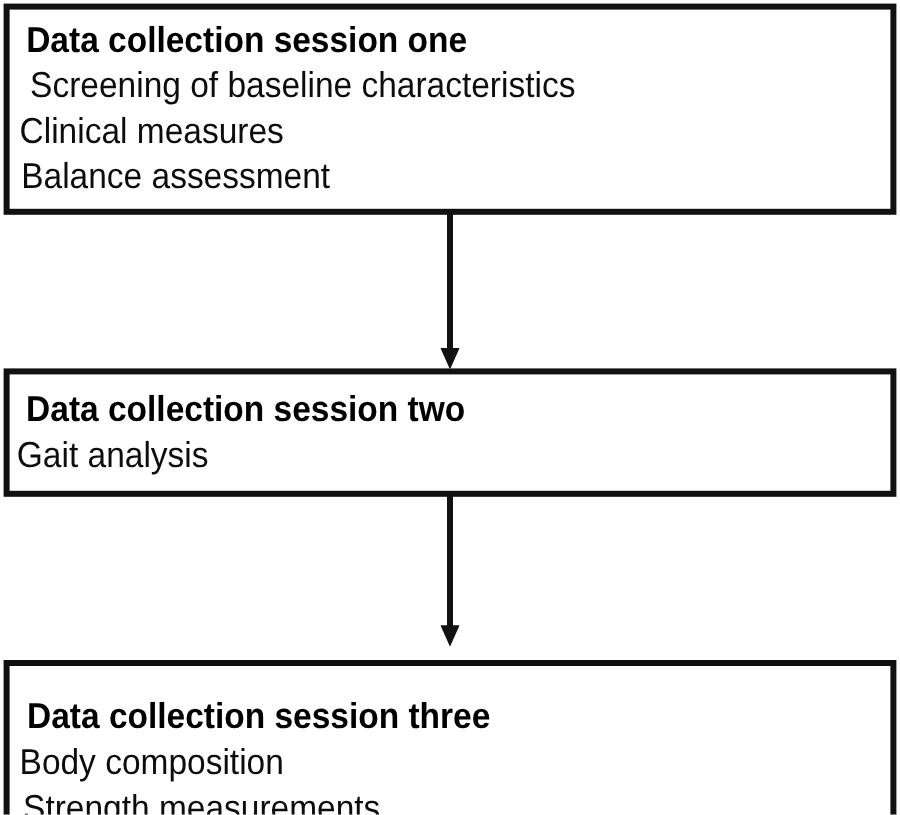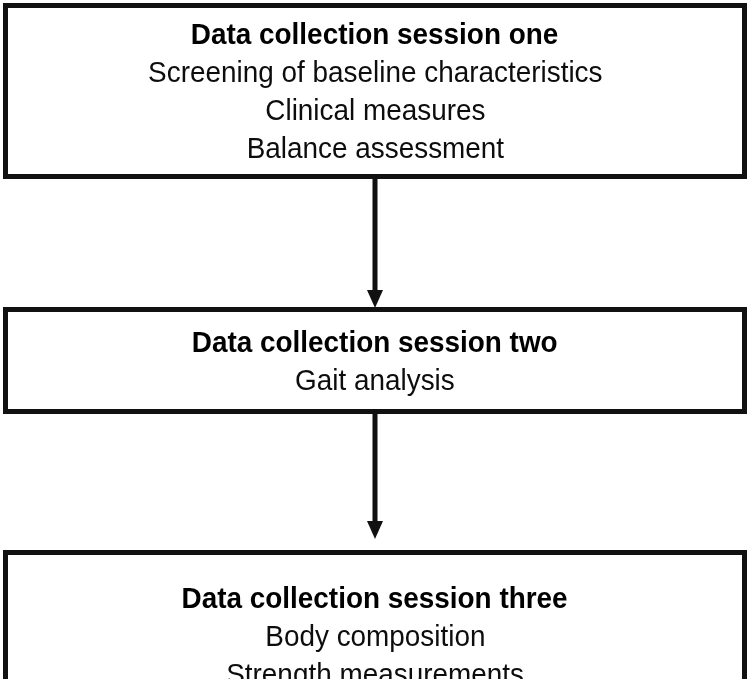--- a/index.html
+++ b/index.html
@@ -18,21 +18,21 @@
   }
   .flow-box {
     position: absolute;
     box-sizing: border-box;
     left: 3px;
     width: 744px;
     background: #ffffff;
     border: 5px solid #111111;
     display: flex;
     flex-direction: column;
-    align-items: center;
+    align-items: flex-start;
     justify-content: center;
   }
   #box-session-one  { top: 3px;   height: 176px; }
   #box-session-two  { top: 307px; height: 107px; }
   #box-session-three{ top: 550px; height: 172px; }
 
   .box-title {
     font-weight: bold;
     font-size: 30px;
     line-height: 38px;

